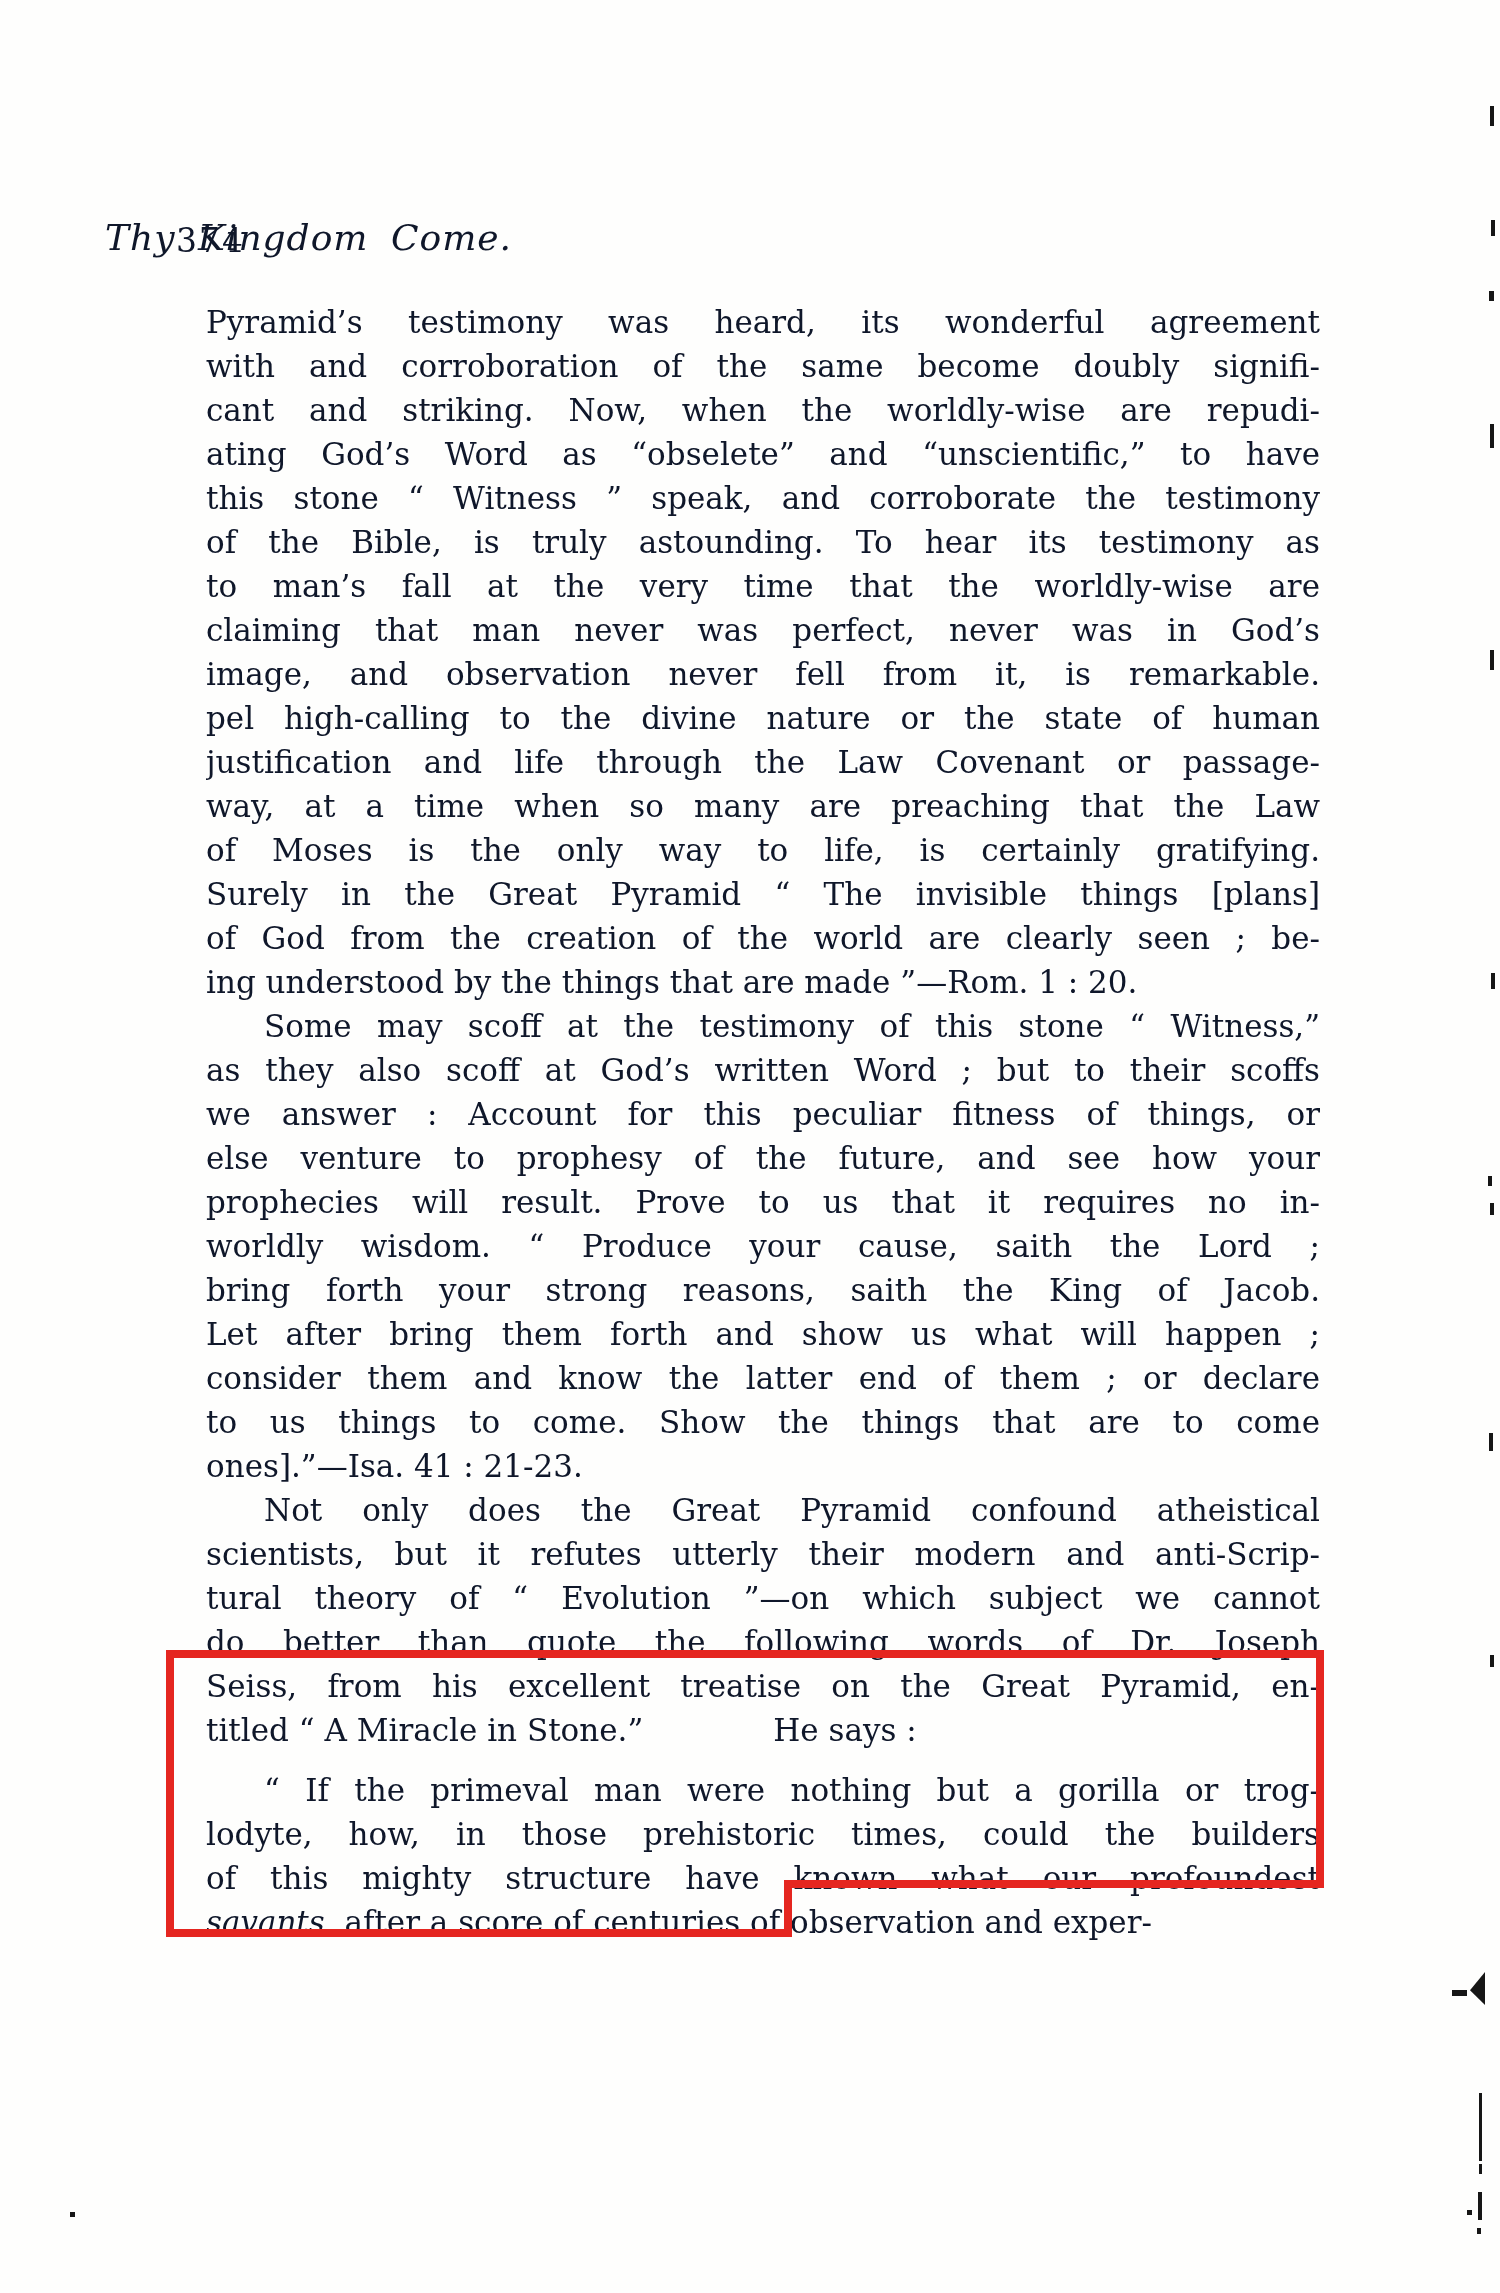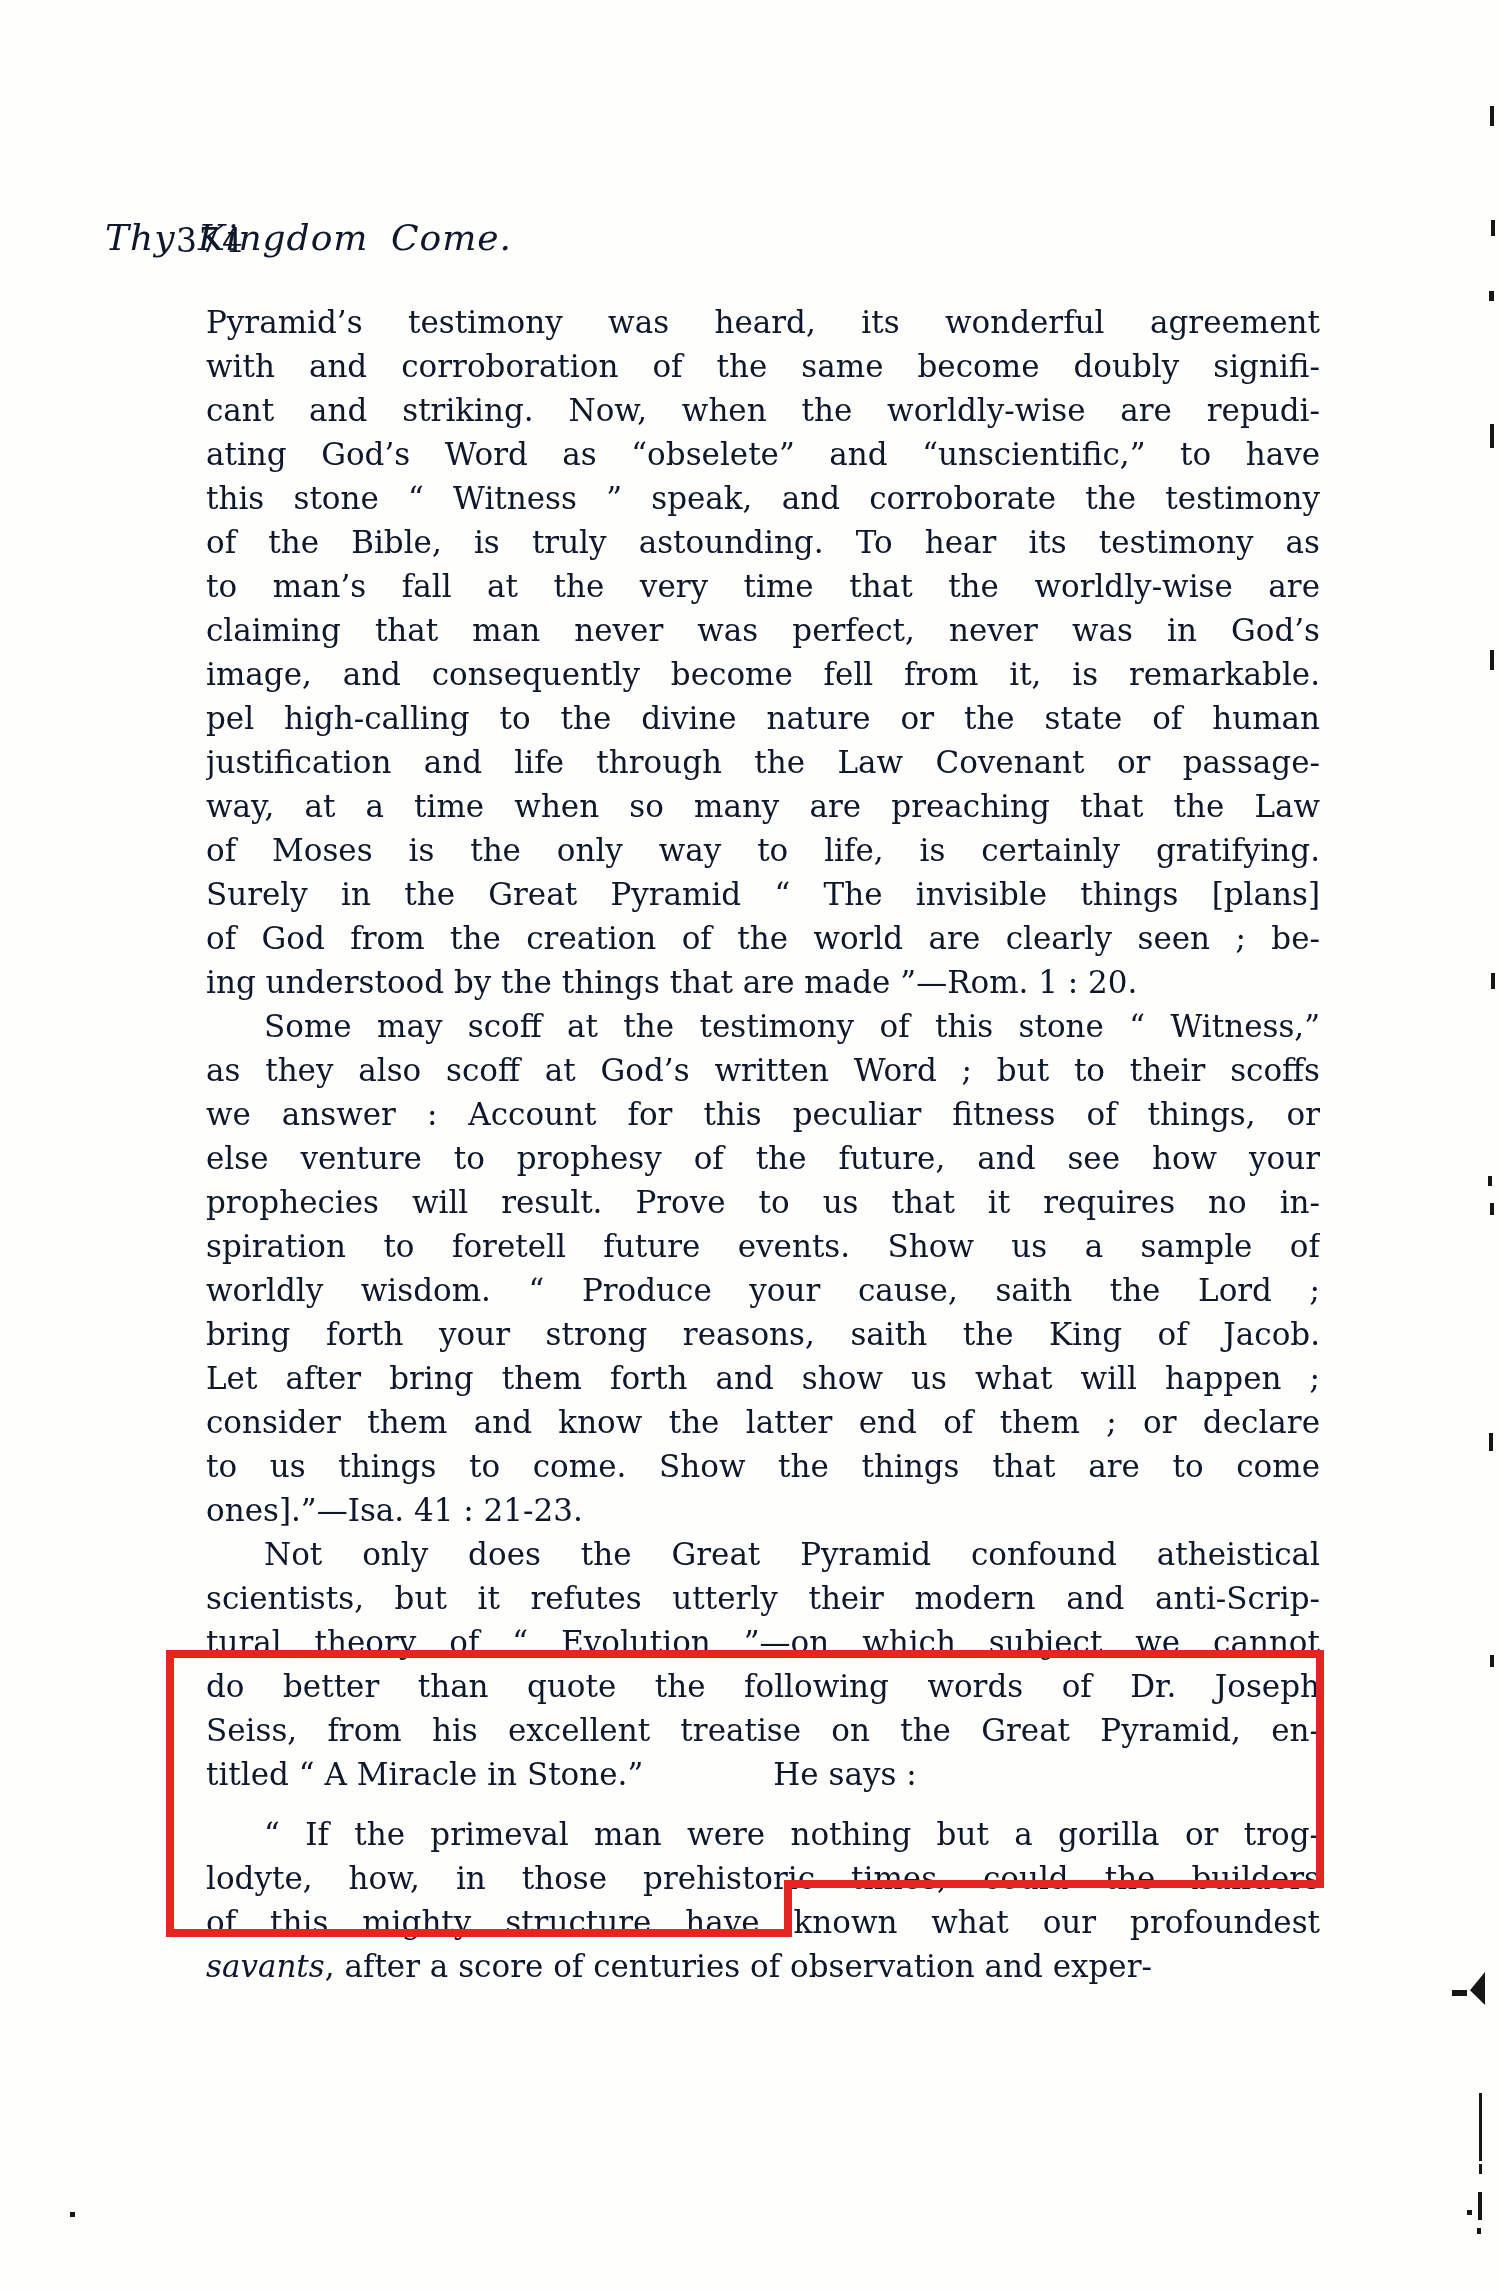--- a/index.html
+++ b/index.html
@@ -65,36 +65,35 @@
   <div class="text-block">
       <div class="para para-p1">
         <div class="line"><span class="s-r">Pyramid’s testimony was heard, its wonderful agreement</span></div>
         <div class="line"><span class="s-r">with and corroboration of the same become doubly signifi-</span></div>
         <div class="line"><span class="s-r">cant and striking.  Now, when the worldly-wise are repudi-</span></div>
         <div class="line"><span class="s-r">ating God’s Word as “obselete” and “unscientific,” to have</span></div>
         <div class="line"><span class="s-r">this stone “ Witness ” speak, and corroborate the testimony</span></div>
         <div class="line"><span class="s-r">of the Bible, is truly astounding.  To hear its testimony as</span></div>
         <div class="line"><span class="s-r">to man’s fall at the very time that the worldly-wise are</span></div>
         <div class="line"><span class="s-r">claiming that man never was perfect, never was in God’s</span></div>
-        <div class="line"><span class="s-r">image, and consequently become fell from it, is remarkable.</span></div>
+        <div class="line"><span class="s-r">image, and observation never fell from it, is remarkable.</span></div>
         <div class="line"><span class="s-r">pel high-calling to the divine nature or the state of human</span></div>
         <div class="line"><span class="s-r">justification and life through the Law Covenant or passage-</span></div>
         <div class="line"><span class="s-r">way, at a time when so many are preaching that the Law</span></div>
         <div class="line"><span class="s-r">of Moses is the only way to life, is certainly gratifying.</span></div>
         <div class="line"><span class="s-r">Surely in the Great Pyramid “ The invisible things [plans]</span></div>
         <div class="line"><span class="s-r">of God from the creation of the world are clearly seen ; be-</span></div>
         <div class="line last"><span class="s-r">ing understood by the things that are made ”—Rom. 1 : 20.</span></div>
       </div>
       <div class="para para-p2 indent">
         <div class="line"><span class="s-r">Some may scoff at the testimony of this stone “ Witness,”</span></div>
         <div class="line"><span class="s-r">as they also scoff at God’s written Word ; but to their scoffs</span></div>
         <div class="line"><span class="s-r">we answer :  Account for this peculiar fitness of things, or</span></div>
         <div class="line"><span class="s-r">else venture to prophesy of the future, and see how your</span></div>
         <div class="line"><span class="s-r">prophecies will result.  Prove to us that it requires no in-</span></div>
-        <div class="line"><span class="s-r">spiration to foretell future events.  Show us a sample of</span></div>
         <div class="line"><span class="s-r">worldly wisdom.  “ Produce your cause, saith the Lord ;</span></div>
         <div class="line"><span class="s-r">bring forth your strong reasons, saith the King of Jacob.</span></div>
         <div class="line"><span class="s-r">Let after bring them forth and show us what will happen ;</span></div>
         <div class="line"><span class="s-r">consider them and know the latter end of them ; or declare</span></div>
         <div class="line"><span class="s-r">to us things to come.  Show the things that are to come</span></div>
         <div class="line last"><span class="s-r">ones].”—Isa. 41 : 21-23.</span></div>
       </div>
       <div class="para para-p3 indent">
         <div class="line"><span class="s-r">Not only does the Great Pyramid confound atheistical</span></div>
         <div class="line"><span class="s-r">scientists, but it refutes utterly their modern and anti-Scrip-</span></div>

